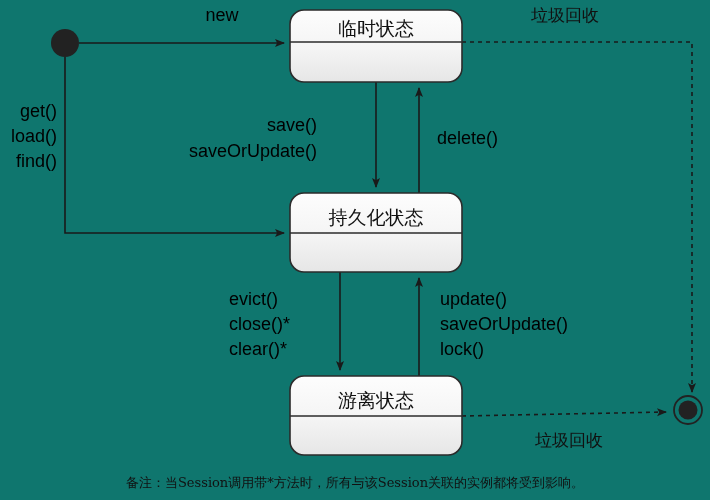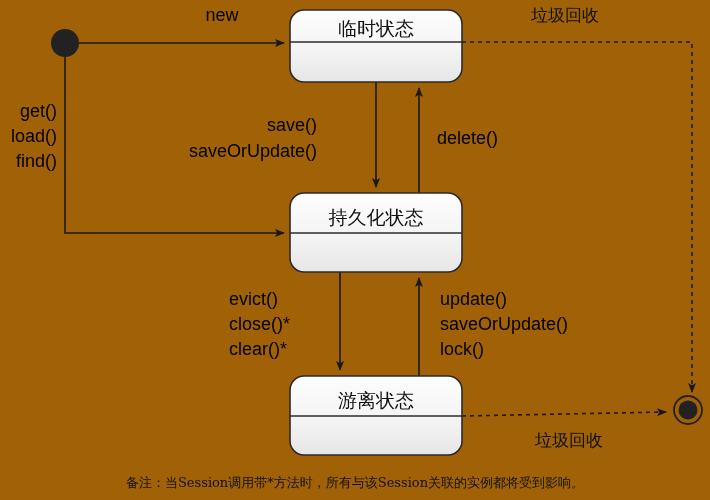--- a/index.html
+++ b/index.html
@@ -8,21 +8,21 @@
     background: #ffffff;
   }
   body {
     font-family: "Liberation Sans", sans-serif;
     color: #000000;
   }
   #canvas {
     position: relative;
     width: 710px;
     height: 500px;
-    background: #a16207;
+    background: #0f766e;
     overflow: hidden;
   }
   svg.diagram {
     position: absolute;
     left: 0;
     top: 0;
     width: 710px;
     height: 500px;
   }
   .state-title {

